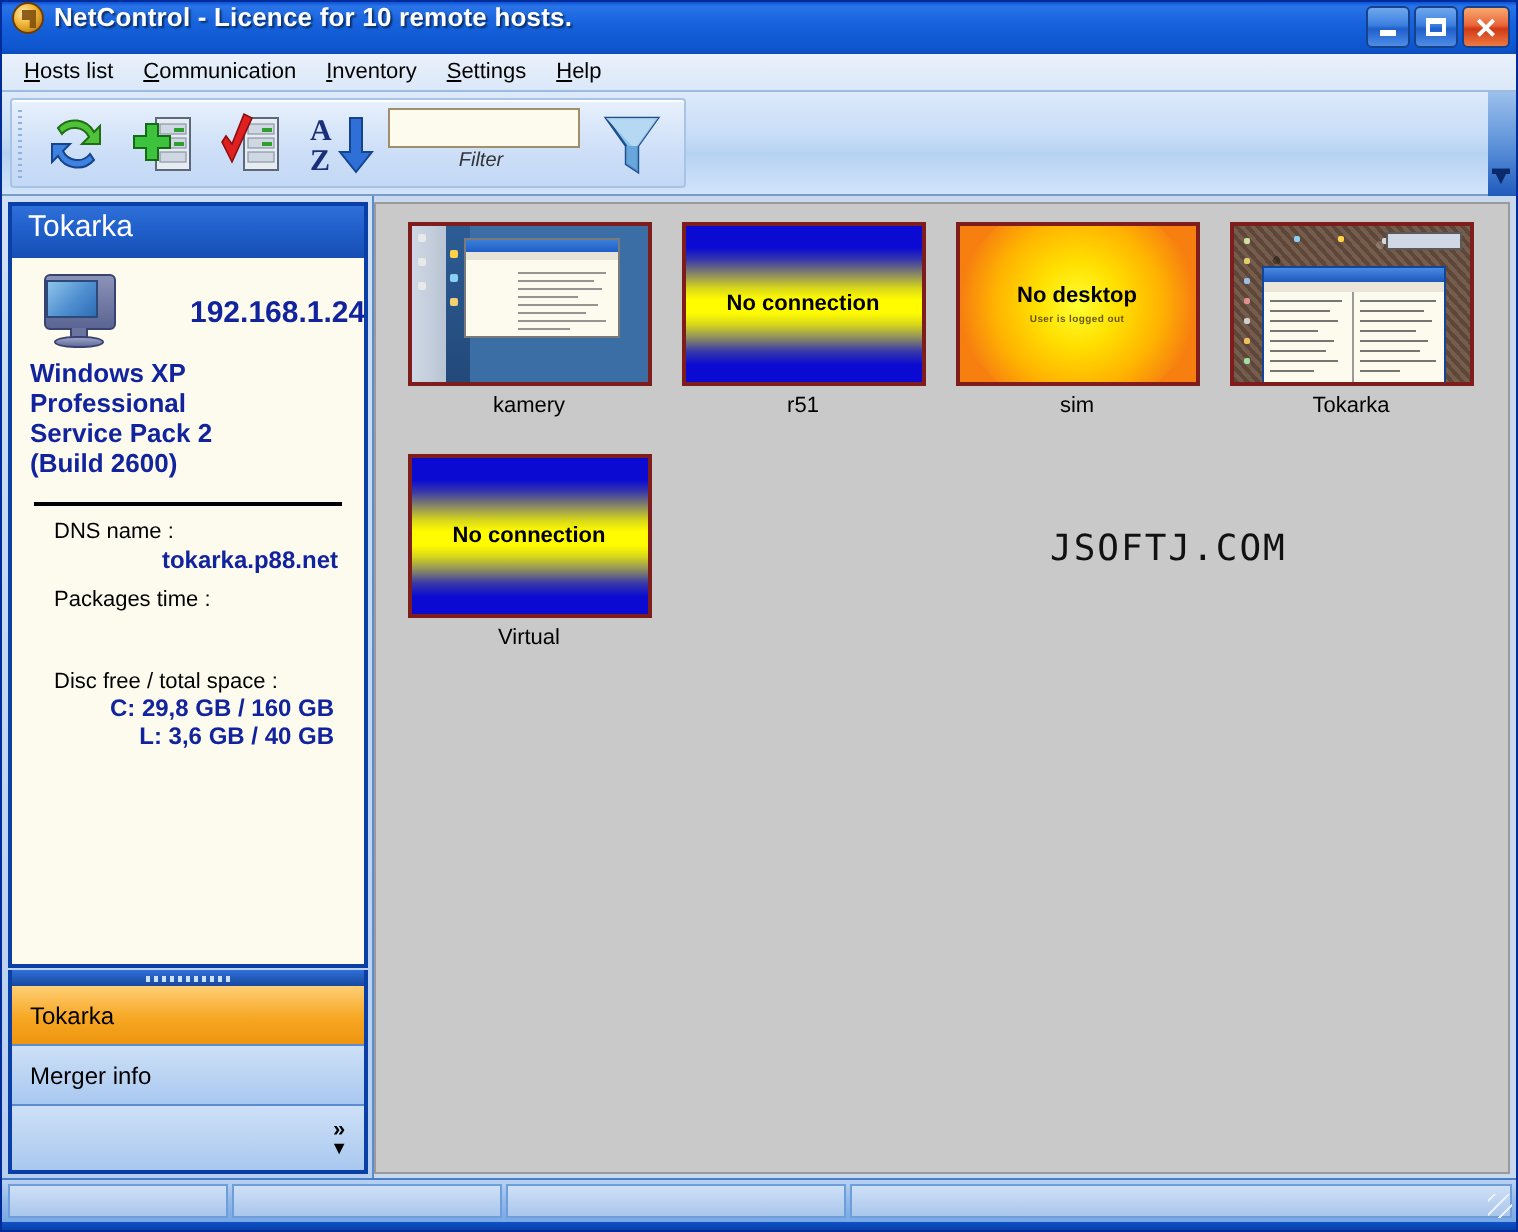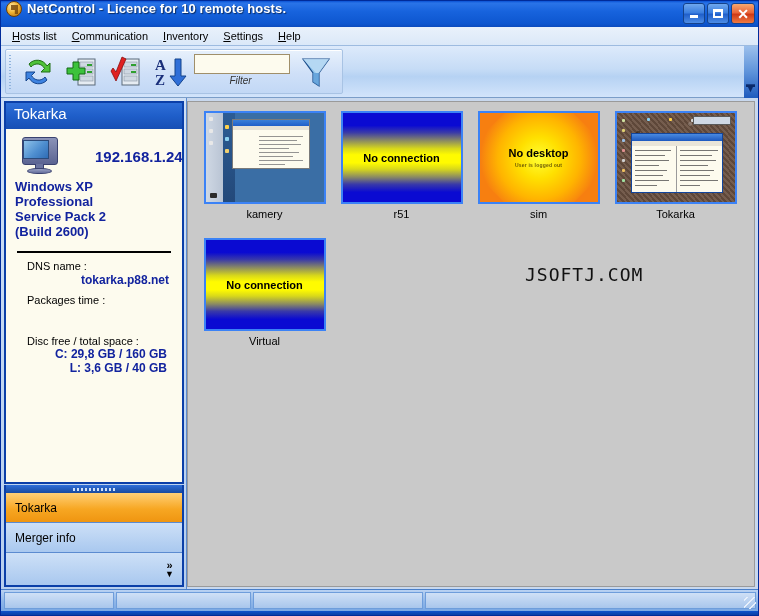--- a/index.html
+++ b/index.html
@@ -237,22 +237,22 @@
     margin: 3px 3px 2px 0;
     padding: 9px 0 0 8px;
     position: relative; overflow: hidden;
   }
   .thumb-grid { display:flex; flex-wrap: wrap; align-content: flex-start; }
   .thumb {
     width: 137px; margin: 0 0 18px 0; margin-right: 0;
     display:flex; flex-direction:column; align-items:center;
   }
   .thumb-box {
-    width: 122px; height: 93px;
-    border: 2px solid #3b82f6;
+    width: 122px; height: 82px;
+    border: 2px solid #7f1d1d;
     background:#fff; position: relative; overflow:hidden;
   }
   .thumb-caption { font-size: 11px; color:#000; margin-top: 4px; text-align:center; }
 
   
   .art-noconn {
     width:100%; height:100%;
     background: linear-gradient(to bottom,
       #0a0ad2 0%, #0a0ad2 14%, #3a3aa8 22%, #8a8a63 31%,
       #d8d81a 40%, #fffb00 47%, #fffb00 56%, #d8d81a 63%,

